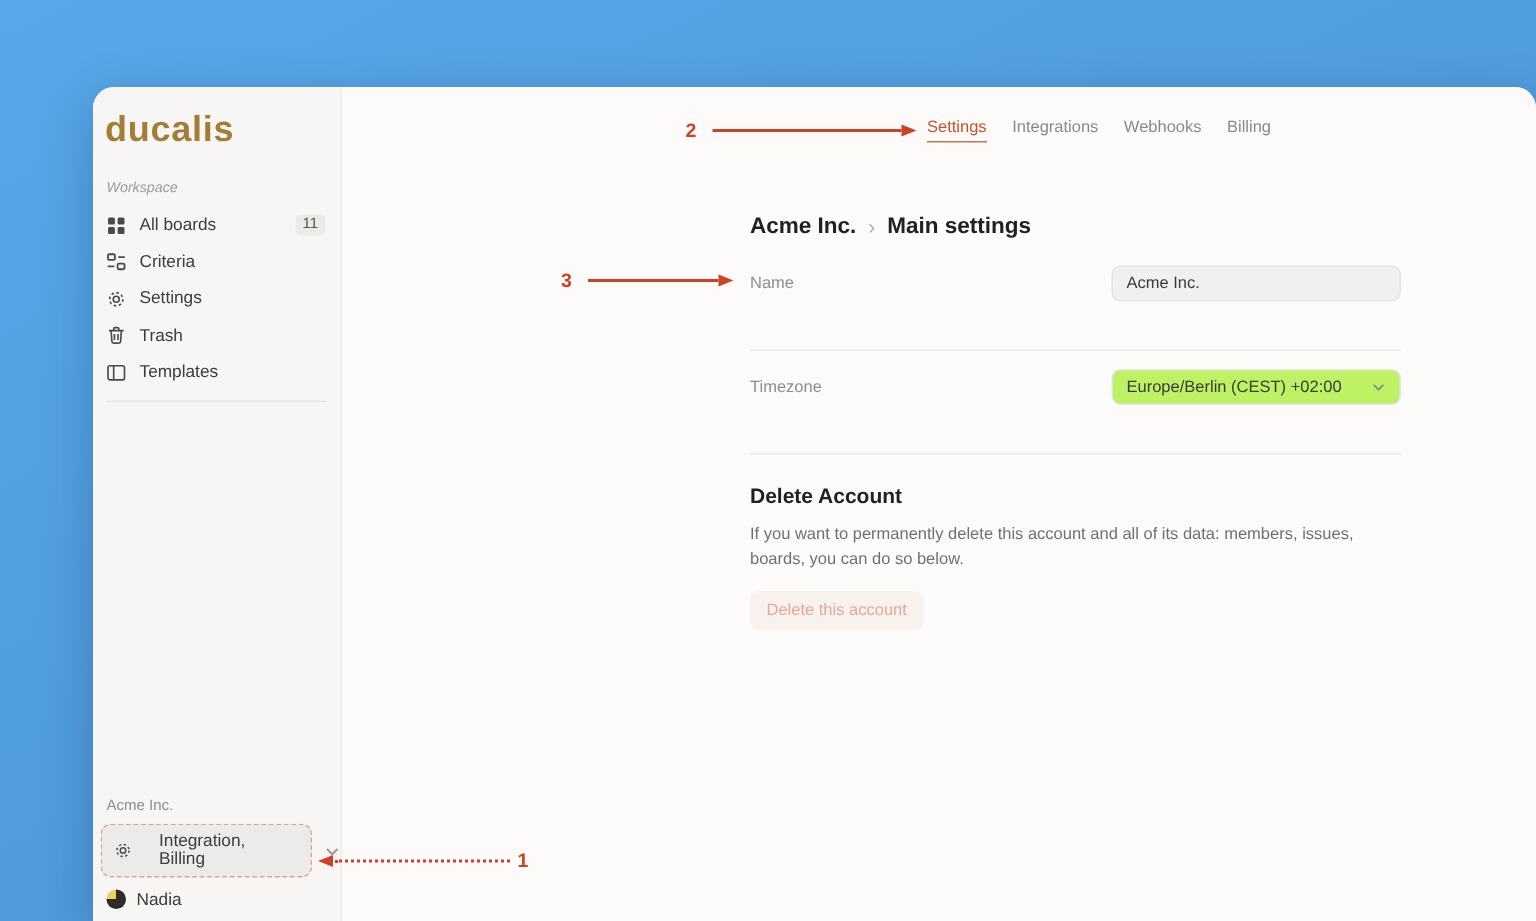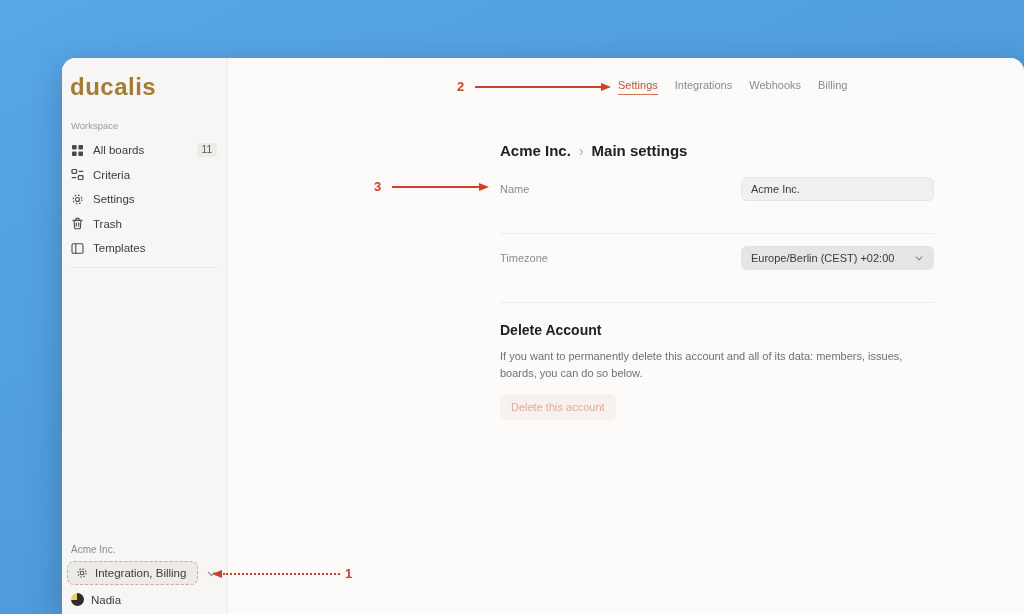--- a/index.html
+++ b/index.html
@@ -10,34 +10,34 @@
 
   .window { position:absolute; left:62px; top:58px; width:962px; height:556px;
     background:#fcfbfa; border-radius:14px 14px 0 0; display:flex; overflow:hidden;
     box-shadow:0 10px 34px rgba(15,45,85,.28); }
 
   
   .sidebar { width:166px; flex-shrink:0; background:#f7f6f4;
     border-right:1px solid #eeedea; position:relative; }
   .logo { margin:15px 0 0 8px; font-size:24px; font-weight:bold; color:#a17d36;
     letter-spacing:.5px; }
-  .ws-label { margin:19px 0 7px 9px; font-size:9.5px; color:#9b9a97; }
+  .ws-label { margin:19px 0 7px 9px; font-size:9.5px; color:#9b9a97;font-style:italic; }
   .nav-item { display:flex; align-items:center; gap:9px; height:24.5px;
     padding:0 10px 0 9px; font-size:11.5px; color:#3d3c39; cursor:pointer; }
   .nav-item .lbl { flex:1; white-space:nowrap; }
   .icon { width:13px; height:13px; flex-shrink:0; display:inline-block; }
   .icon svg { display:block; width:100%; height:100%; }
   .badge { background:#eceae7; border-radius:4px; font-size:10px; color:#56554f;
     padding:2px 5px; line-height:1; }
   .nav-divider { height:1px; background:#e9e7e4; margin:6px 9px 7px; }
 
   .sb-footer { position:absolute; left:0; right:0; bottom:0; padding:0 0 8px 5px; }
   .acct-label { font-size:10px; color:#8e8d8a; margin:0 0 6px 4px; }
   .switch-row { display:flex; align-items:center; gap:8px; }
-  .switcher { display:inline-flex; align-items:center; gap:7px; background:#edebe9;
+  .switcher { display:inline-flex; align-items:center; gap:18px; background:#edebe9;
     border:1px dashed #e0a193; border-radius:7px; padding:5px 11px 5px 8px;
     font-size:11.5px; color:#3d3c39; cursor:pointer; }
   .chev { width:11px; height:11px; }
   .user-row { display:flex; align-items:center; gap:7px; margin:8px 0 0 4px;
     font-size:11.5px; color:#3d3c39; cursor:pointer; }
   .avatar { width:13px; height:13px; border-radius:50%;
     background:conic-gradient(from 180deg,#2e2c28 0 90deg,#ecd05e 90deg 180deg,#2e2c28 180deg); }
 
   
   .main { flex:1; position:relative; background:#fcfbfa; }
@@ -50,21 +50,21 @@
   .breadcrumb { display:flex; align-items:center; gap:8px; font-size:15px;
     font-weight:bold; color:#222120; margin-bottom:6px; }
   .bc-sep { color:#b0afac; font-weight:normal; font-size:14px; }
 
   .field-row { display:flex; align-items:center; justify-content:space-between;
     padding:12px 0 32px; border-bottom:1px solid #ecebe8; }
   .f-label { font-size:11px; color:#8e8d8a; }
   .t-input { width:193px; background:#f1f0ee; border:1px solid #e6e4e1;
     border-radius:6px; padding:5px 9px; font-size:11px; color:#3b3a37;
     font-family:"Liberation Sans",sans-serif; }
-  .t-select { width:193px; background:#e5e5e5; border:1px solid #e6e4e1;
+  .t-select { width:193px; background:#bef264; border:1px solid #e6e4e1;
     border-radius:6px; padding:5px 9px; font-size:11px; color:#3b3a37;
     display:flex; align-items:center; justify-content:space-between; cursor:pointer; }
 
   .del-title { font-size:14px; font-weight:bold; color:#222120; margin:19px 0 10px; }
   .del-desc { font-size:11px; color:#71706c; line-height:1.5; margin:0 0 13px; }
   .del-btn { display:inline-block; background:#f8f2ef; color:#e5a89a; font-size:11px;
     border:none; border-radius:6px; padding:7px 11px; cursor:pointer;
     font-family:"Liberation Sans",sans-serif; }
 
   

